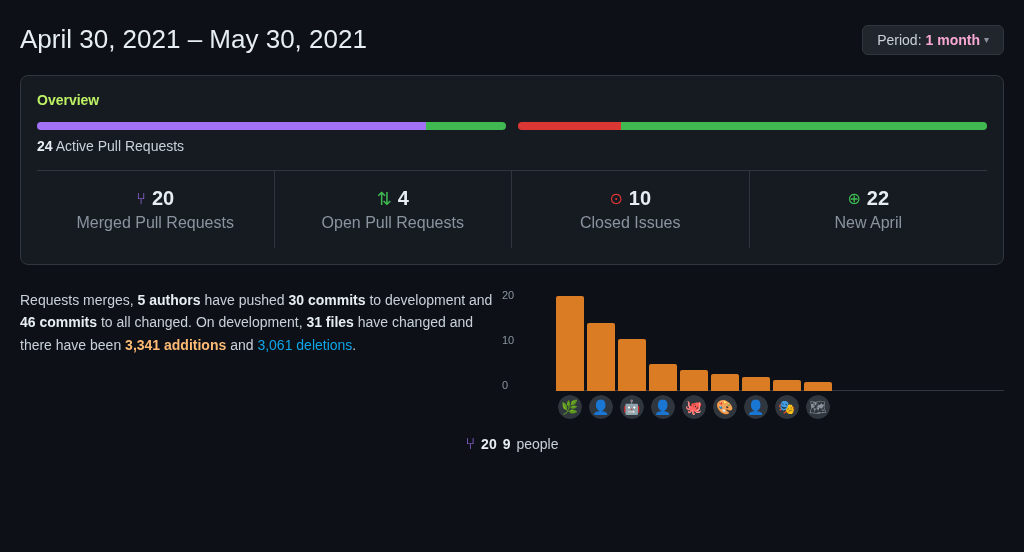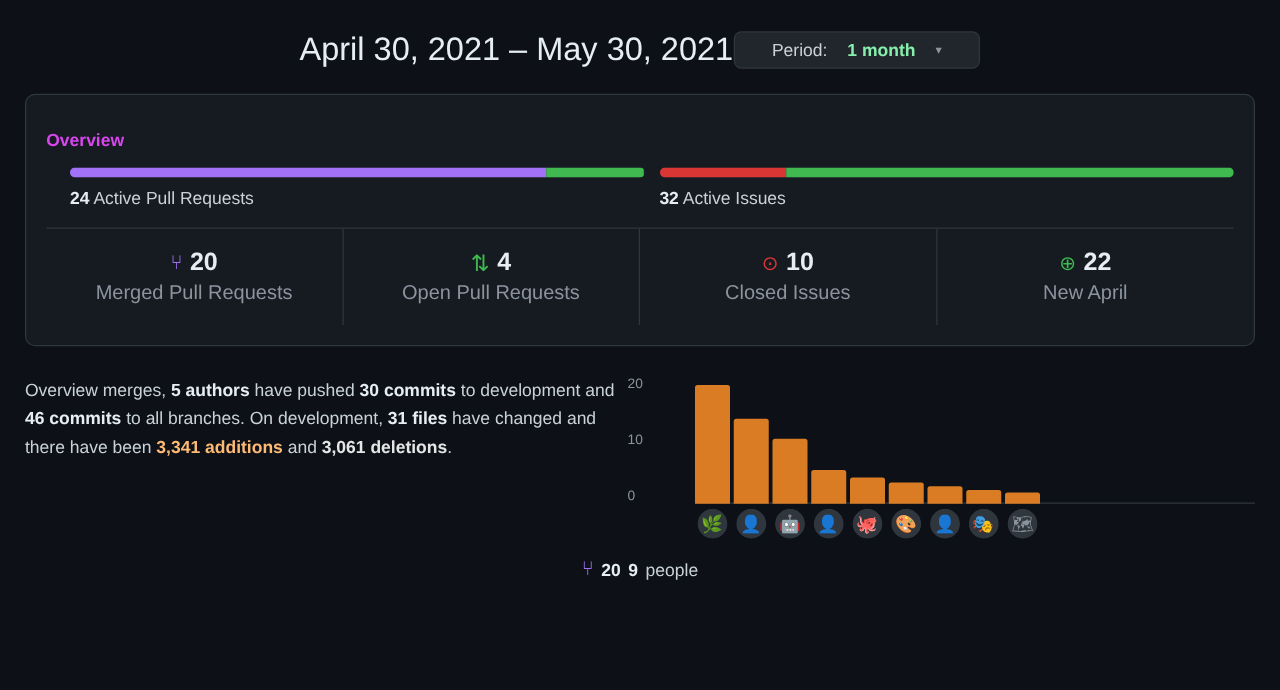--- a/index.html
+++ b/index.html
@@ -9,73 +9,71 @@
       font-family: -apple-system, BlinkMacSystemFont, 'Segoe UI', Helvetica, Arial, sans-serif;
       font-size: 14px;
       min-height: 552px;
       width: 1024px;
     }
     .page-wrapper {
       padding: 24px 20px;
     }
     .header-row {
       display: flex;
-      justify-content: center;
+      justify-content: space-between;
       align-items: center;
       margin-bottom: 20px;
     }
     .page-title {
       font-size: 26px;
       font-weight: 400;
       color: #e6edf3;
     }
     .period-btn {
       background: #21262d;
       border: 1px solid #30363d;
       color: #c9d1d9;
-      padding: 6px 30px;
+      padding: 6px 14px;
       border-radius: 6px;
       cursor: pointer;
       font-size: 14px;
       display: flex;
       align-items: center;
-      gap: 16px;
+      gap: 4px;
     }
     .period-btn .period-label {
       color: #c9d1d9;
     }
     .period-btn .period-value {
       font-weight: 600;
-      color: #86efac;
+      color: #f9a8d4;
     }
     .chevron {
       font-size: 10px;
       color: #8b949e;
     }
 
     
     .overview-card {
       background: #161b22;
       border: 1px solid #30363d;
       border-radius: 8px;
       padding: 16px;
       margin-bottom: 24px;
     }
     .overview-title {
       font-weight: 600;
       font-size: 14px;
-      color: #d946ef;
+      color: #bef264;
       margin-bottom: 14px;
-      margin-top: 12px;
     }
     .stats-bars-row {
       display: flex;
       gap: 12px;
       margin-bottom: 16px;
-      margin-left: 19px;
     }
     .stat-bar-section {
       flex: 1;
     }
     .bar-track {
       height: 8px;
       border-radius: 4px;
       overflow: hidden;
       display: flex;
       margin-bottom: 8px;
@@ -140,22 +138,22 @@
       color: #c9d1d9;
     }
     .commit-summary strong {
       color: #e6edf3;
     }
     .additions {
       color: #fdba74;
       font-weight: 600;
     }
     .deletions {
-      color: #e5e5e5;
-      font-weight: 700;
+      color: #0ea5e9;
+      font-weight: 400;
     }
 
     
     .chart-area {
       flex: 1;
       position: relative;
     }
     .bar-chart {
       display: flex;
       align-items: flex-end;
@@ -262,23 +260,20 @@
         <div class="stat-label">
           <strong>24</strong> <span>Active Pull Requests</span>
         </div>
       </div>
 
       <div class="stat-bar-section">
         <div class="bar-track">
           <div class="bar-segment" style="width:22%; background:#da3633;"></div>
           <div class="bar-segment" style="width:78%; background:#3fb950;"></div>
         </div>
-        <div class="stat-label">
-          <strong>32</strong> <span>Active Issues</span>
-        </div>
       </div>
     </div>
 
     <div class="metrics-grid">
 
       <div class="metric-cell">
         <div class="metric-value-row">
           <span class="metric-icon" style="color:#a371f7;">⑂</span>
           <span class="metric-number">20</span>
         </div>
@@ -308,27 +303,27 @@
         </div>
         <div class="metric-desc">New April</div>
       </div>
     </div>
   </div>
 
   <div class="bottom-section">
 
     <div class="commit-summary">
       <p>
-        <span>Overview merges,</span>
+        <span>Requests merges,</span>
         <strong>5 authors</strong>
         <span>have pushed</span>
         <strong>30 commits</strong>
         <span>to development and</span>
         <strong>46 commits</strong>
-        <span>to all branches. On development,</span>
+        <span>to all changed. On development,</span>
         <strong>31 files</strong>
         <span>have changed and there have been</span>
         <span class="additions">3,341 additions</span>
         <span>and</span>
         <span class="deletions">3,061 deletions</span><span>.</span>
       </p>
     </div>
 
     <div class="chart-area">
       <div class="chart-wrapper">

